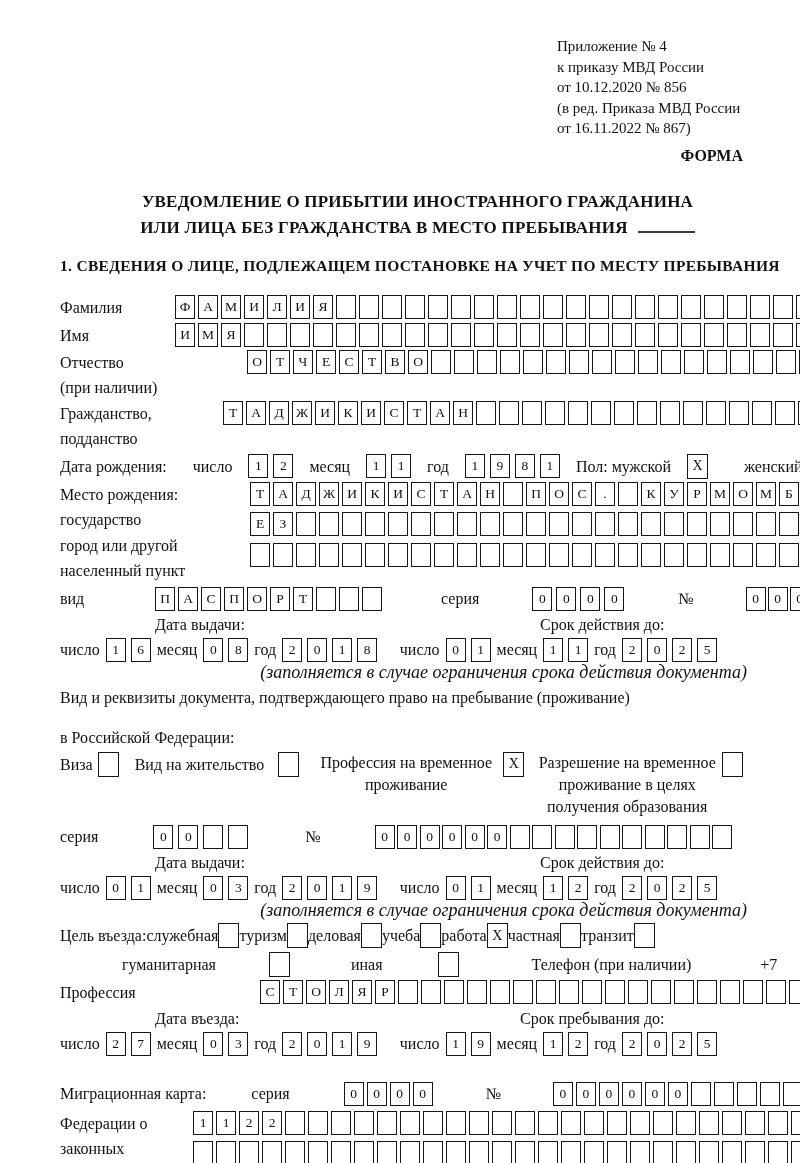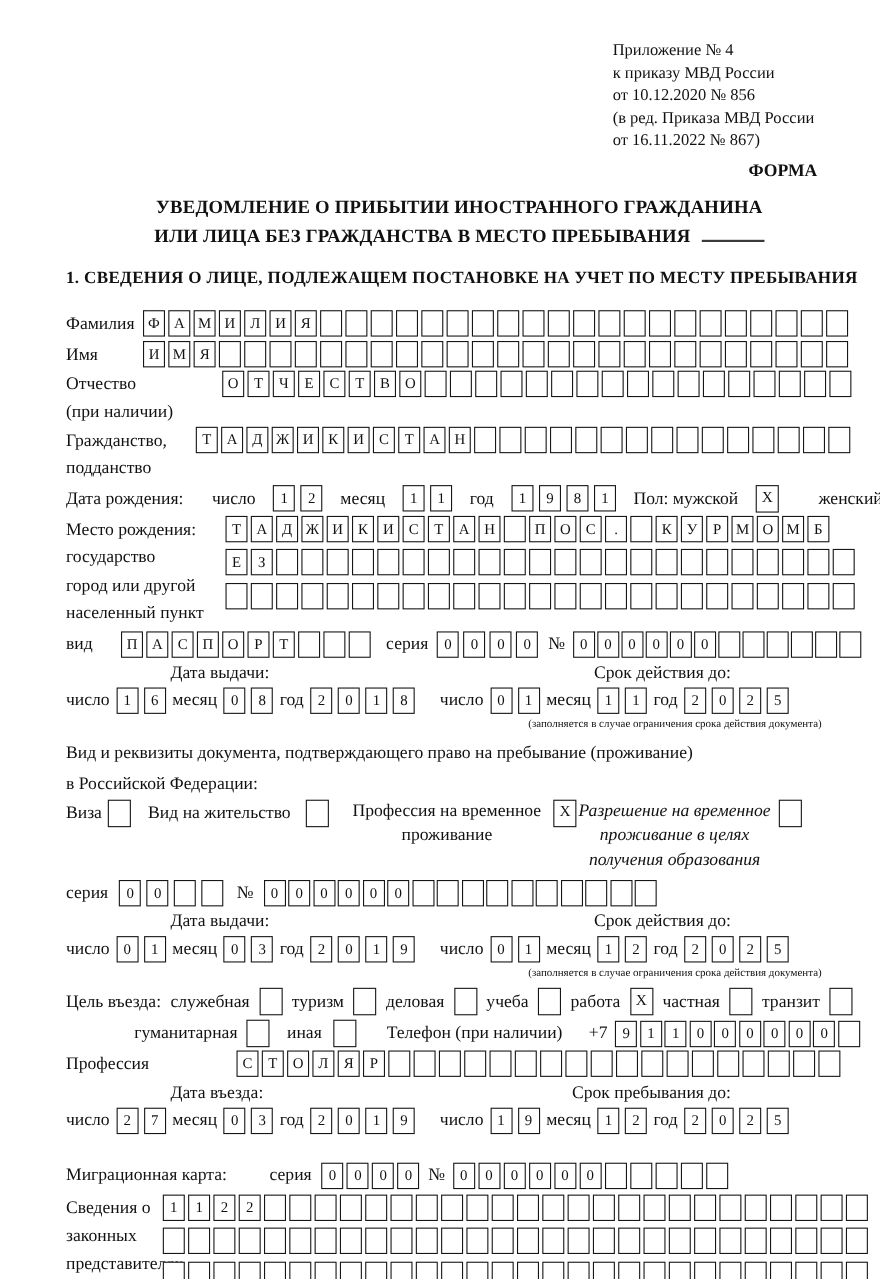--- a/index.html
+++ b/index.html
@@ -1,46 +1,46 @@
 <!DOCTYPE html>
 <html><head>
 <meta charset="utf-8">
 <style>
   html,body{margin:0;padding:0;background:#fff;}
   body{width:800px;height:1163px;overflow:hidden;font-family:"Liberation Serif","DejaVu Serif",serif;color:#111;}
   .page{box-sizing:border-box;width:800px;height:868px;padding:36px 25px 0 60px;position:relative;}
   .hdr{margin-left:497px;font-size:15px;line-height:20.5px;}
   .forma{margin-top:8px;text-align:right;padding-right:32px;font-weight:bold;font-size:16px;}
-  .title{margin-top:11px;text-align:center;font-weight:bold;font-size:17px;line-height:26px;letter-spacing:.2px;}
+  .title{margin-top:24px;text-align:center;font-weight:bold;font-size:17px;line-height:26px;letter-spacing:.2px;}
   .t-underline{display:inline-block;width:57px;height:13px;border-bottom:2px solid #3a3a3a;margin-left:10px;}
   .sect{margin-top:16px;font-weight:bold;font-size:15.5px;letter-spacing:.3px;white-space:nowrap;}
-  .row{display:flex;align-items:flex-start;}
+  .row{display:flex;align-items:flex-start;gap:45px;}
   .lbl{font-size:16px;line-height:26px;white-space:nowrap;}
   .lblcol{font-size:16px;line-height:25.5px;flex:none;}
   .w70{width:70px;flex:none;}
   .w142{width:142px;flex:none;}
   .w118{width:118px;flex:none;}
   .w145{width:145px;flex:none;}
   .w50{width:50px;flex:none;}
   .w155{width:155px;flex:none;}
   .w88{width:88px;flex:none;}
   .cells{display:flex;gap:3px;flex:none;}
   .cell{box-sizing:border-box;flex:none;width:20px;height:24px;border:1.6px solid #161616;display:flex;align-items:center;justify-content:center;font-size:13.5px;line-height:1;background:#fff;}
   .cb{box-sizing:border-box;flex:none;width:21px;height:25px;border:1.6px solid #161616;display:inline-flex;align-items:center;justify-content:center;font-size:14px;background:#fff;}
   .stack .cells{margin-bottom:6.5px;}
   .dlabels{position:relative;height:18px;font-size:16px;margin-top:4px;}
   .dlabels span{position:absolute;top:0;white-space:nowrap;}
   .daterow{display:flex;justify-content:space-between;padding-right:58px;align-items:center;}
   .dg{display:flex;align-items:center;gap:6px;}
   .dg .cells{gap:5px;}
-  .note{font-size:10px;line-height:18px;text-align:right;padding-right:28px;}
+  .note{font-size:18px;line-height:18px;text-align:right;padding-right:28px;font-style:italic;}
   .plain{font-size:16px;line-height:24px;}
   .cbrow{display:flex;align-items:flex-start;margin-top:0;}
   .cbx-txt{font-size:16px;line-height:22px;text-align:center;flex:none;}
-  .prow{display:flex;align-items:center;justify-content:space-between;width:100%;padding-right:10px;}
+  .prow{display:flex;align-items:center;width:100%;padding-right:10px;}
 </style>
 </head>
 <body>
 
 <div class="page">
 
   <div class="hdr">
     <div>Приложение № 4</div>
     <div>к приказу МВД России</div>
     <div>от 10.12.2020 № 856</div>
@@ -388,30 +388,30 @@
           <span class="cell">2</span>
           <span class="cell">0</span>
           <span class="cell">2</span>
           <span class="cell">5</span>
         </div>
     </div>
   </div>
   <div class="note">(заполняется в случае ограничения срока действия документа)</div>
 
   <div class="plain" style="margin-top:5px;">Вид и реквизиты документа, подтверждающего право на пребывание (проживание)</div>
-  <div class="plain" style="margin-top:4px;">в Российской Федерации:</div>
+  <div class="plain" style="margin-top:16px;">в Российской Федерации:</div>
 
   <div class="cbrow" style="margin-top:2px;">
     <span class="lbl">Виза</span>
     <span class="cb" style="margin-left:5px;"></span>
     <span class="lbl" style="margin-left:16px;">Вид на жительство</span>
     <span class="cb" style="margin-left:14px;"></span>
     <div class="cbx-txt" style="width:182px;margin-left:16px;">Профессия на временное проживание</div>
     <span class="cb" style="margin-left:6px;">X</span>
-    <div class="cbx-txt" style="width:178px;font-style:italic;">Разрешение на временное проживание в целях получения образования</div>
+    <div class="cbx-txt" style="width:178px;margin-left:14px;">Разрешение на временное проживание в целях получения образования</div>
     <span class="cb" style="margin-left:6px;"></span>
   </div>
 
   <div class="row" style="margin-top:6px;align-items:center;">
     <span class="lbl">серия</span>
     <div class="cells" style="gap:5px;margin-left:10px;">
         <span class="cell">0</span>
         <span class="cell">0</span>
         <span class="cell"></span>
         <span class="cell"></span>
@@ -617,21 +617,21 @@
         <span class="cell"></span>
         <span class="cell"></span>
         <span class="cell"></span>
         <span class="cell"></span>
         <span class="cell"></span>
       </div>
   </div>
 
   <div class="row" style="margin-top:4px;">
     <div class="lblcol w88">
-      <div>Сведения о</div>
+      <div>Федерации о</div>
       <div>законных</div>
       <div>представителях</div>
       <div>(родителях,</div>
 
     </div>
     <div class="stack">
       <div class="cells">
           <span class="cell">1</span>
           <span class="cell">1</span>
           <span class="cell">2</span>

